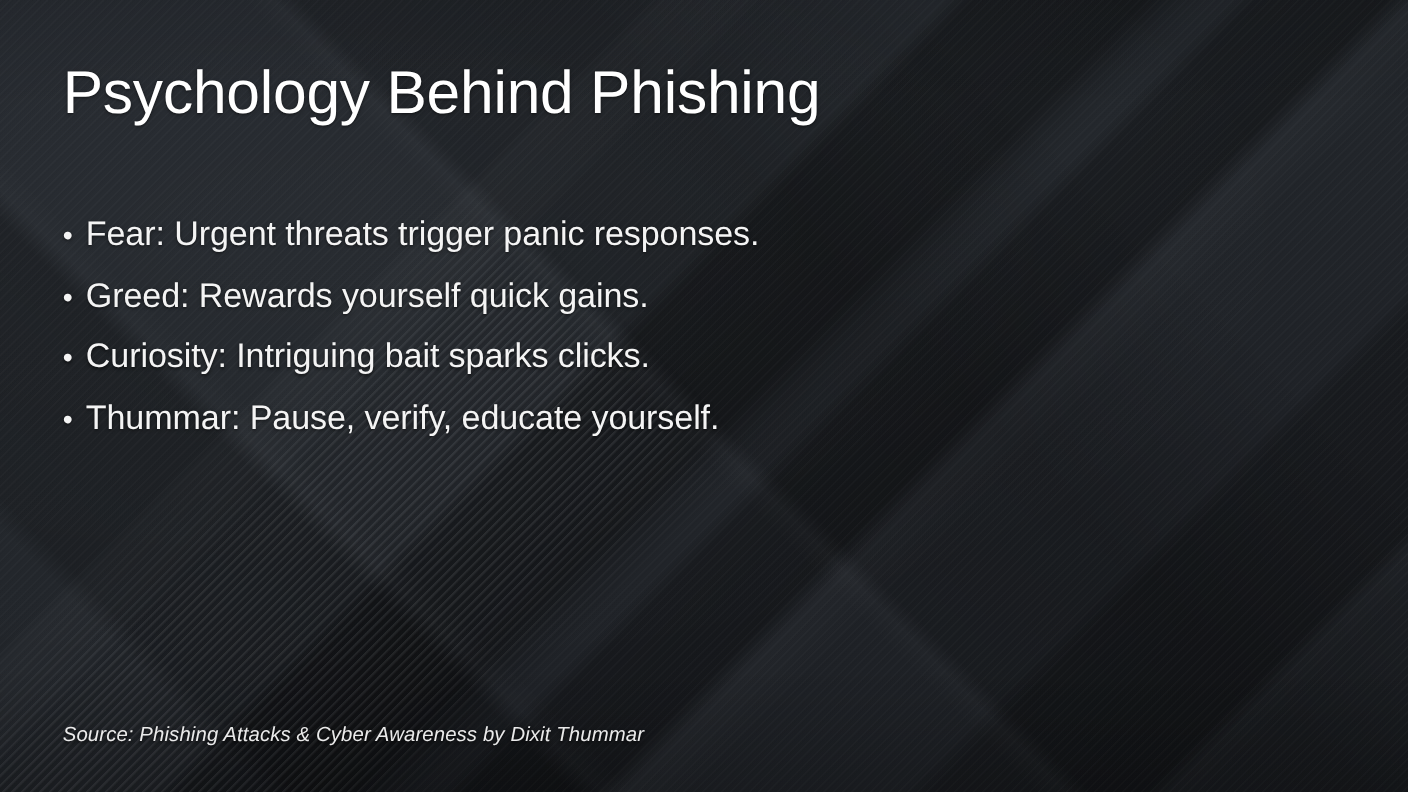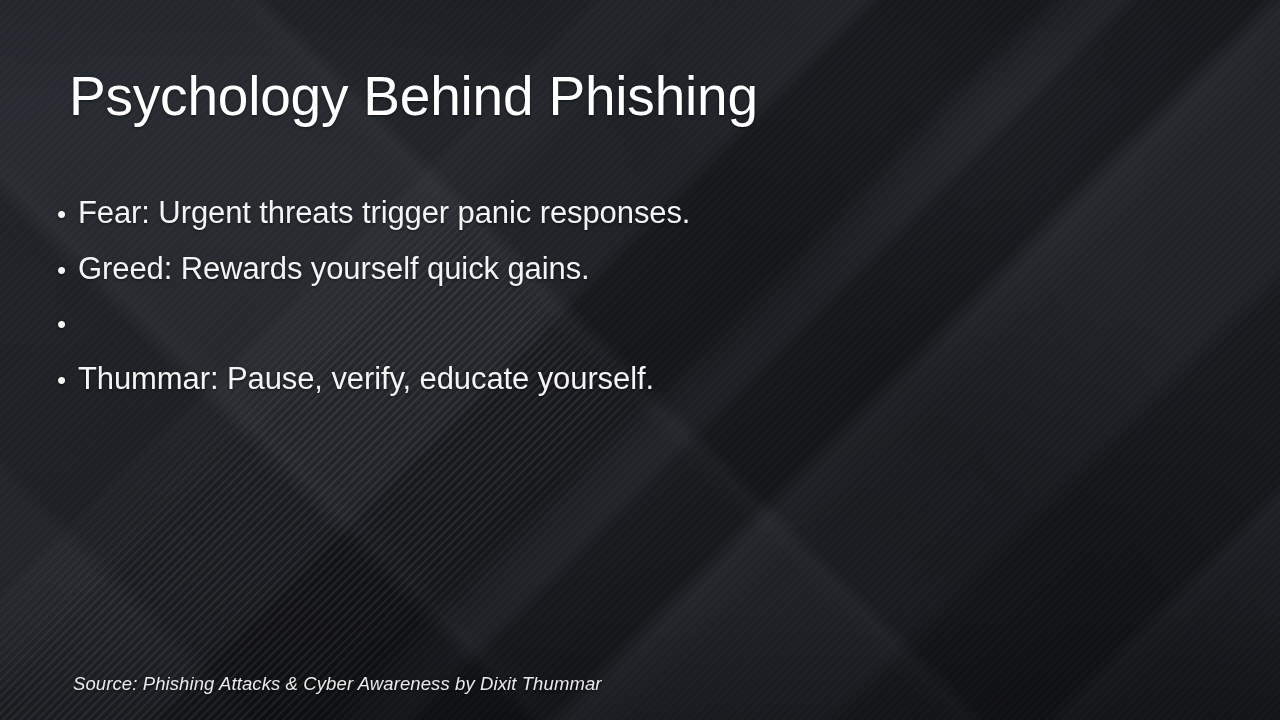--- a/index.html
+++ b/index.html
@@ -164,21 +164,21 @@
     position: relative;
     z-index: 5;
     width: 100%;
     height: 100%;
   }
 
   .slide-title {
     position: absolute;
     left: 57px;
     top: 55px;
-    margin: 12px;
+    margin: 0;
     font-size: 55px;
     line-height: 1.06;
     font-weight: 400;
     letter-spacing: -0.2px;
     color: #ffffff;
     font-family: "Liberation Sans", sans-serif;
     text-shadow: 0 1px 3px rgba(0,0,0,0.55);
     white-space: nowrap;
   }
 
@@ -214,21 +214,21 @@
 
   .bullet-text {
     flex: 0 1 auto;
     text-align: center;
   }
 
   .source-note {
     position: absolute;
     left: 57px;
     top: 657px;
-    margin: 16px;
+    margin: 0;
     font-size: 18.5px;
     font-style: italic;
     font-weight: 400;
     color: #eaeaea;
     letter-spacing: 0.1px;
     text-shadow: 0 1px 3px rgba(0,0,0,0.6);
     white-space: nowrap;
   }
 </style>
 </head>
@@ -257,20 +257,21 @@
         <span class="bullet-text">Fear: Urgent threats trigger panic responses.</span>
       </li>
 
       <li class="bullet-item">
         <span class="bullet-marker">•</span>
         <span class="bullet-text">Greed: Rewards yourself quick gains.</span>
       </li>
 
       <li class="bullet-item">
         <span class="bullet-marker">•</span>
+        <span class="bullet-text">Curiosity: Intriguing bait sparks clicks.</span>
       </li>
 
       <li class="bullet-item">
         <span class="bullet-marker">•</span>
         <span class="bullet-text">Thummar: Pause, verify, educate yourself.</span>
       </li>
 
     </ul>
 
     <p class="source-note">Source: Phishing Attacks &amp; Cyber Awareness by Dixit Thummar</p>

